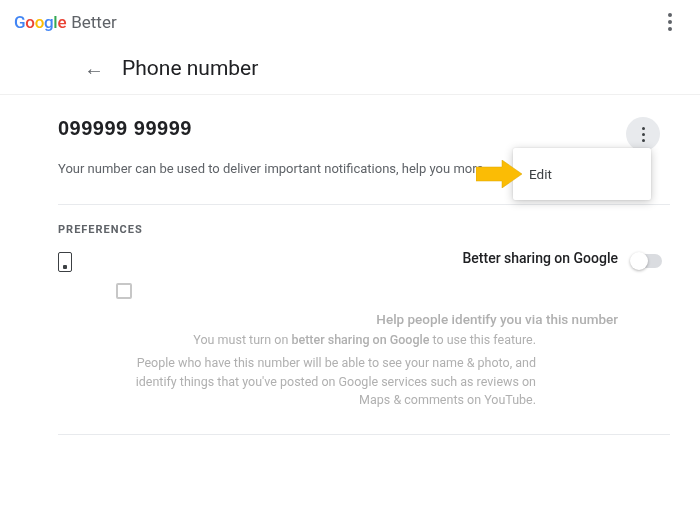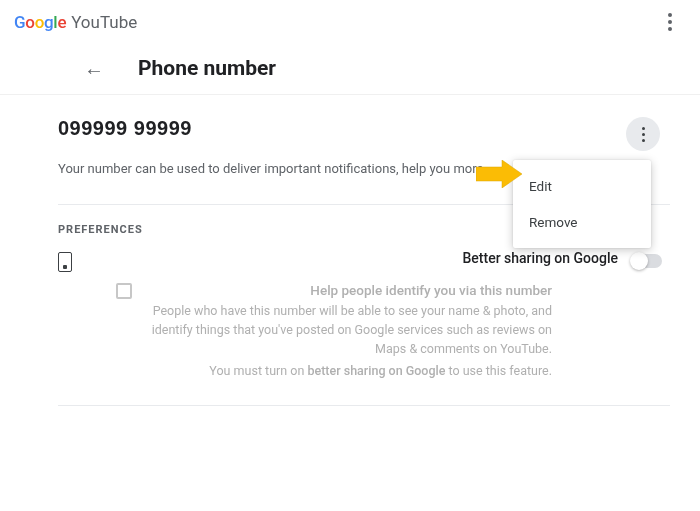--- a/index.html
+++ b/index.html
@@ -27,21 +27,21 @@
     .vdots { display:flex; flex-direction:column; gap:3px;}
     .vdots span{ width:4px; height:4px; background:#5f6368; border-radius:50%; display:block;}
 
     .title-row {
       display: flex;
       align-items: center;
       padding: 16px 0 14px 84px;
       gap: 18px;
     }
     .back-arrow { font-size: 20px; color:#5f6368; cursor:pointer; line-height:1;}
-    .page-title { font-size: 21px; font-weight: 700; color:#202124;margin-left:16px; }
+    .page-title { font-size: 21px; font-weight: 400; color:#202124; }
 
     .subheader-line{ border-bottom: 1px solid #f0f0f0; }
 
     .content { padding: 0 30px 0 58px; position:relative;}
 
     .phone-row { display:flex; justify-content:space-between; align-items:flex-start; padding-top: 22px;}
     .phone-number { font-size: 20px; font-weight: 700; font-family: "Comic Sans MS", cursive, sans-serif; letter-spacing:0.5px; }
     .circ-more {
       width: 34px; height: 34px; border-radius:50%; background:#e8eaed;
       display:flex; align-items:center; justify-content:center; cursor:pointer;
@@ -58,29 +58,29 @@
     .pref-row { display:flex; align-items:flex-start; gap: 14px; padding-top:4px;text-align:right;}
     .device-icon { width:14px; height:20px; border:1.5px solid #3c4043; border-radius:2px; position:relative; margin-top:2px;}
     .device-icon::after{ content:""; position:absolute; bottom:2px; left:50%; transform:translateX(-50%); width:4px; height:4px; background:#3c4043; border-radius:1px;}
     .pref-body { flex:1; }
     .pref-title { font-size: 14px; font-weight:500; color:#202124; }
     .pref-desc { font-size: 12.5px; color:#5f6368; margin-top:4px; max-width:440px; line-height:1.45;}
     .pref-desc2 { font-size:12.5px; color:#5f6368; margin-top:10px;}
     .toggle { width:30px; height:14px; background:#dadce0; border-radius:10px; position:relative; margin-top:4px; margin-right:8px; cursor:pointer;}
     .toggle::after{ content:""; position:absolute; width:18px; height:18px; background:#fff; border-radius:50%; top:-2px; left:-2px; box-shadow: 0 1px 3px rgba(0,0,0,0.3);}
 
-    .sub-option { display:flex; padding: 16px 0 0 30px; }
+    .sub-option { display:flex; gap:12px; padding: 16px 0 0 30px; flex-direction: column; }
     .checkbox { width:16px; height:16px; border:2px solid #c7c7c7; border-radius:2px; margin-top:1px; flex-shrink:0;}
     .sub-title { font-size: 13.5px; font-weight:500; color:#b0b0b0; }
     .sub-desc { font-size: 12.5px; color:#b0b0b0; margin-top:4px; max-width: 420px; line-height:1.5;}
     .sub-desc strong{ font-weight:500;}
 
     .menu-popup {
       position:absolute;
-      top: 160px;
+      top: 148px;
       left: 513px;
       width: 138px;
       background:#fff;
       box-shadow: 0 2px 10px rgba(0,0,0,0.22), 0 0 2px rgba(0,0,0,0.12);
       border-radius:2px;
       padding: 8px 0;
       z-index: 20;
     }
     .menu-item { font-size: 13.5px; color:#3c4043; padding: 10px 16px; cursor:pointer;}
 
@@ -92,21 +92,21 @@
       z-index:25;
     }
     .arrow-annot svg{ width:100%; height:100%;}
   </style>
 </head>
 <body>
 
 <div class="header">
   <div class="logo-wrap">
     <span class="google-logo"><span class="g1">G</span><span class="g2">o</span><span class="g3">o</span><span class="g4">g</span><span class="g5">l</span><span class="g6">e</span></span>
-    <span class="account-word">YouTube</span>
+    <span class="account-word">Better</span>
   </div>
   <div class="header-more">
     <div class="vdots">
         <span></span>
         <span></span>
         <span></span>
       </div>
   </div>
 </div>
 
@@ -134,35 +134,34 @@
 
   <div class="pref-row">
     <div class="device-icon"></div>
     <div class="pref-body">
       <div class="pref-title">Better sharing on Google</div>
 
       <div class="sub-option">
         <div class="checkbox"></div>
         <div>
           <div class="sub-title">Help people identify you via this number</div>
-          <div class="sub-desc">People who have this number will be able to see your name &amp; photo, and identify things that you've posted on Google services such as reviews on Maps &amp; comments on YouTube.</div>
           <div class="sub-desc">
             <span>You must turn on </span><strong>better sharing on Google</strong><span> to use this feature.</span>
           </div>
+          <div class="sub-desc">People who have this number will be able to see your name &amp; photo, and identify things that you've posted on Google services such as reviews on Maps &amp; comments on YouTube.</div>
         </div>
       </div>
     </div>
     <div class="toggle"></div>
   </div>
 
   <div class="section-divider" style="margin-top:24px;"></div>
 </div>
 
 <div class="menu-popup">
   <div class="menu-item">Edit</div>
-  <div class="menu-item">Remove</div>
 </div>
 
 <div class="arrow-annot">
   <svg viewBox="0 0 46 28">
     <polygon points="0,7 26,7 26,0 46,14 26,28 26,21 0,21" fill="#FBBC05" stroke="#d8a400" stroke-width="0.5"></polygon>
   </svg>
 </div>
 
 </body></html>

